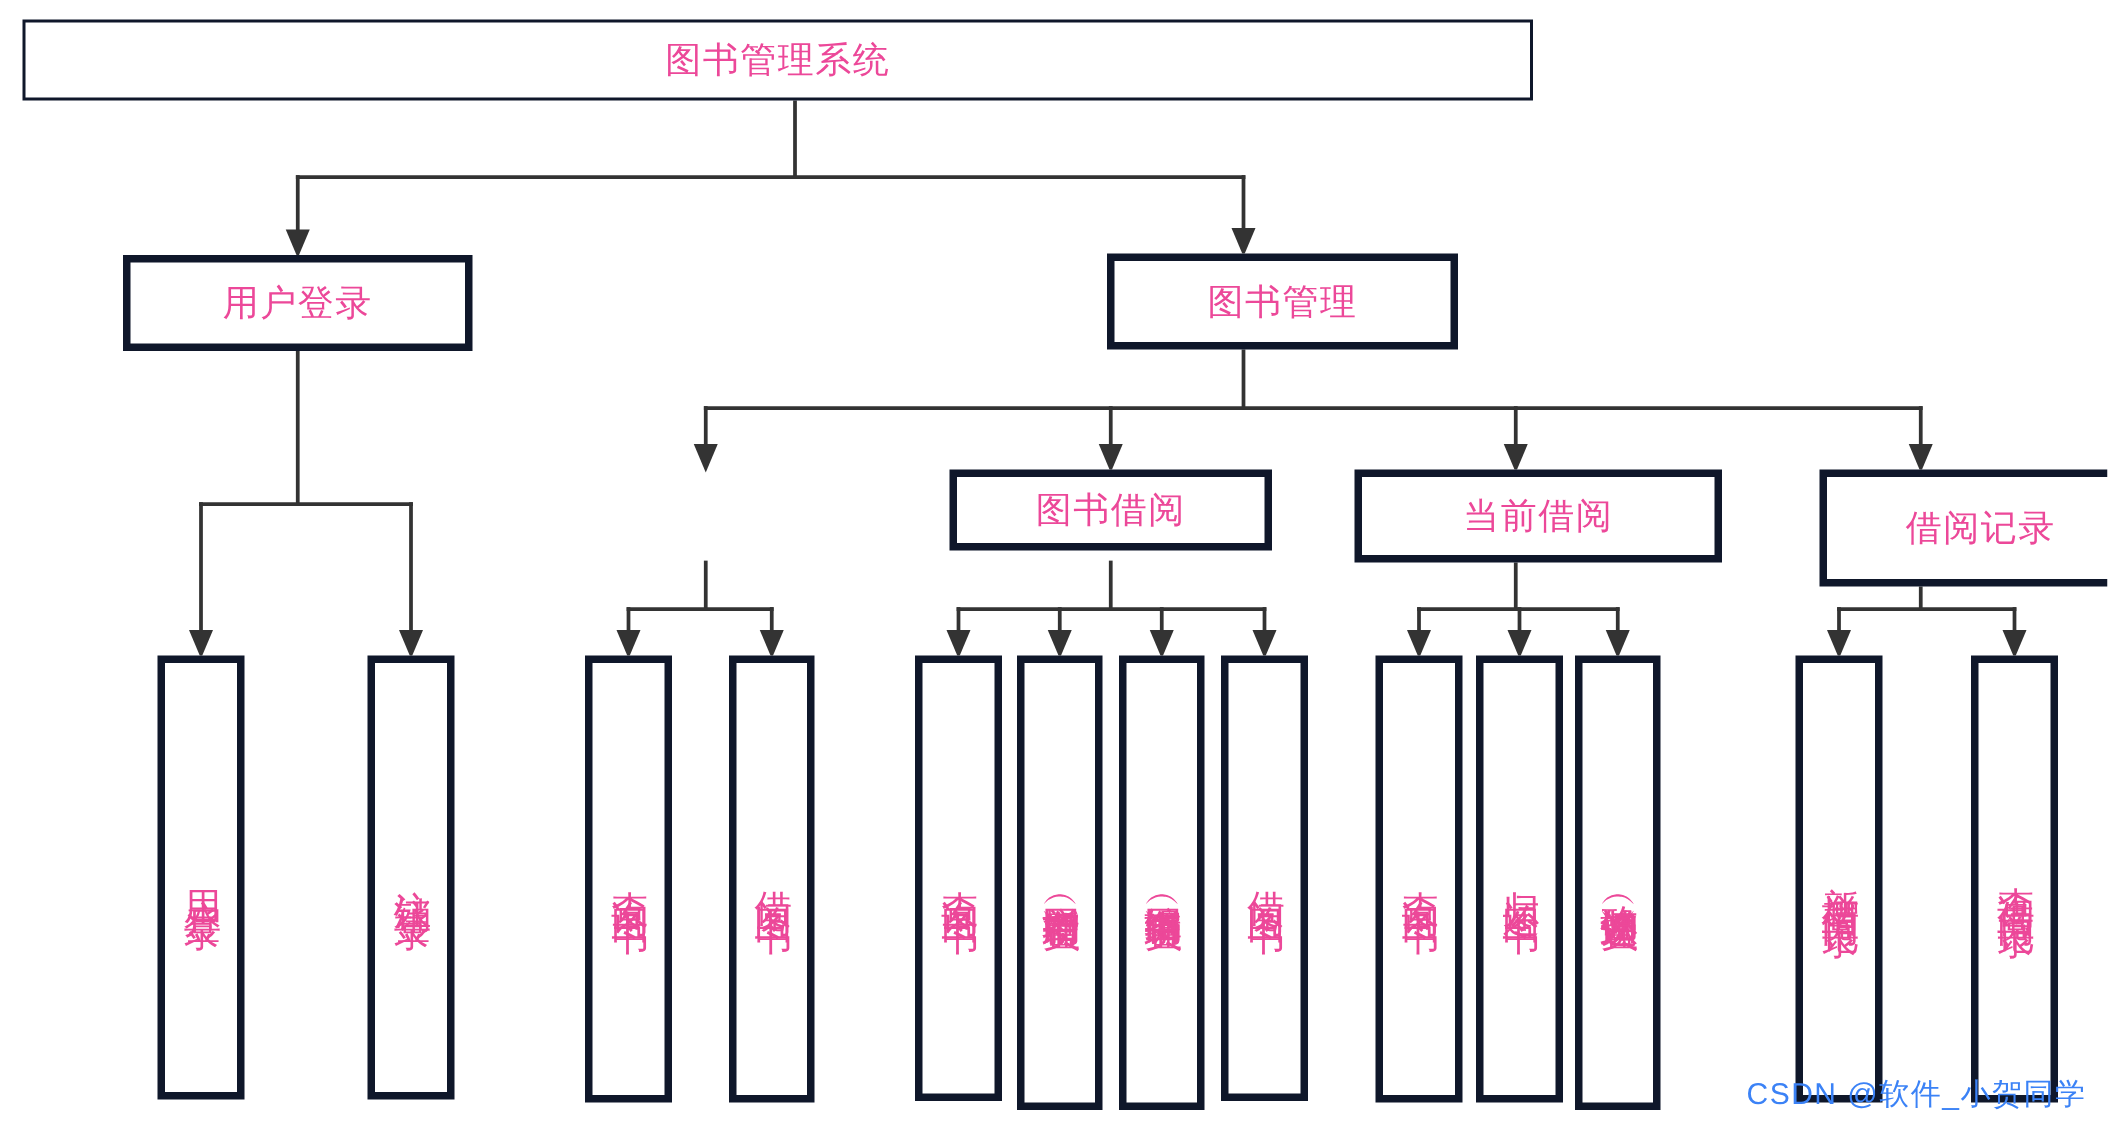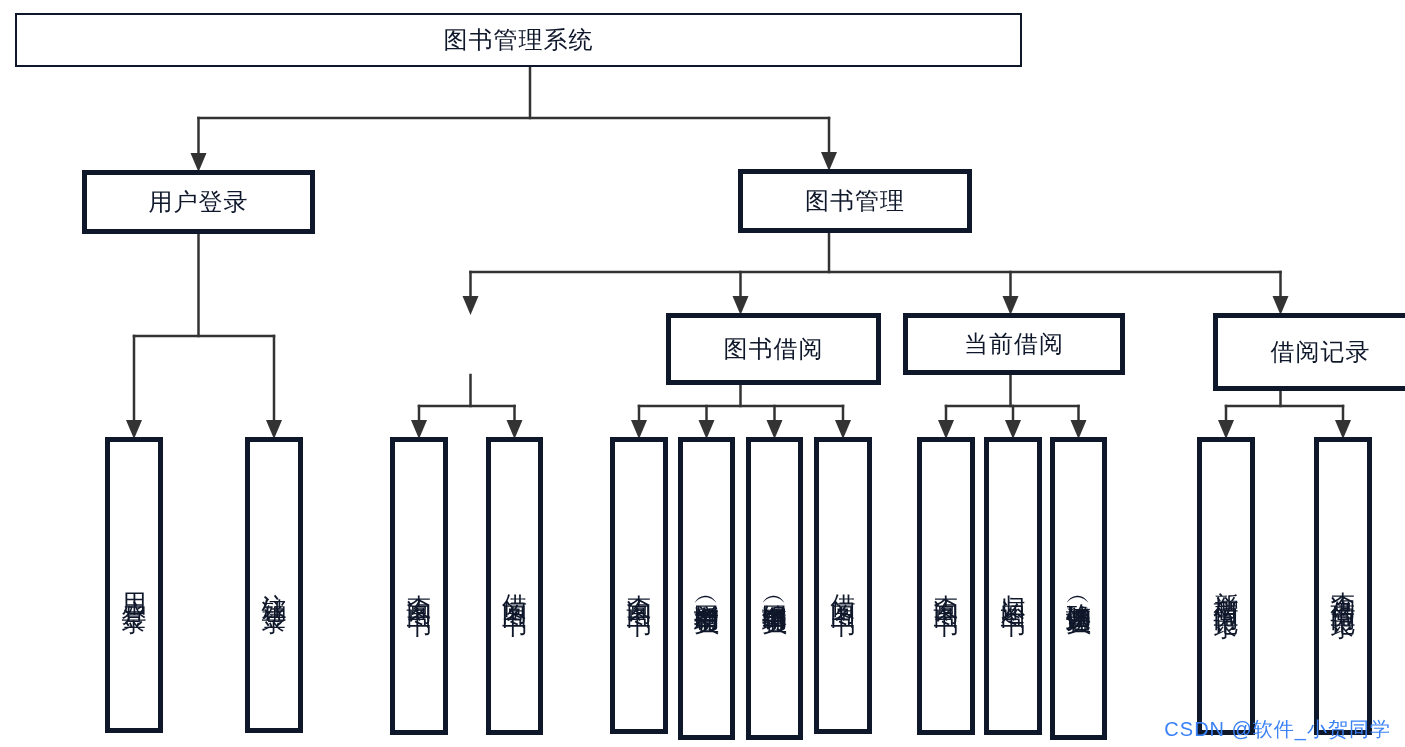--- a/index.html
+++ b/index.html
@@ -23,21 +23,21 @@
   }
   .node {
     position: absolute;
     box-sizing: border-box;
     background: #ffffff;
     border: 5px solid #0f172a;
     display: flex;
     align-items: center;
     justify-content: center;
     z-index: 2;
-    color: #0f172a;
+    color: #ec4899;
   }
   .node.root {
     border-width: 2px;
   }
   .node.hbox span {
     font-size: 24px;
     letter-spacing: 1px;
     white-space: nowrap;
   }
   .node.leaf span {
@@ -128,24 +128,24 @@
   <div id="watermark">CSDN @软件_小贺同学</div>
 <div class="node hbox root" style="left: 15px; top: 13px; width: 1007px; height: 54px;">
       <span>图书管理系统</span>
     </div>
     <div class="node hbox" style="left: 82px; top: 170px; width: 233px; height: 64px;">
       <span>用户登录</span>
     </div>
     <div class="node hbox" style="left: 712px; top: 169px; width: 234px; height: 64px; margin-left: 26px;">
       <span>图书管理</span>
     </div>
-    <div class="node hbox" style="left: 666px; top: 313px; width: 215px; height: 72px; justify-content: center;">
+    <div class="node hbox" style="left: 633px; top: 313px; width: 215px; height: 54px; justify-content: center;">
       <span>图书借阅</span>
     </div>
-    <div class="node hbox" style="left: 903px; top: 313px; width: 222px; height: 62px;">
+    <div class="node hbox" style="left: 903px; top: 313px; width: 245px; height: 62px;">
       <span>当前借阅</span>
     </div>
     <div class="node hbox" style="left: 1173px; top: 313px; width: 215px; height: 78px; margin-left: 40px;">
       <span>借阅记录</span>
     </div>
     <div class="node leaf" style="left: 105px; top: 437px; width: 58px; height: 296px;">
       <span class="spread">用户登录</span>
     </div>
     <div class="node leaf" style="left: 245px; top: 437px; width: 58px; height: 296px;">
       <span class="spread">注销登录</span>

